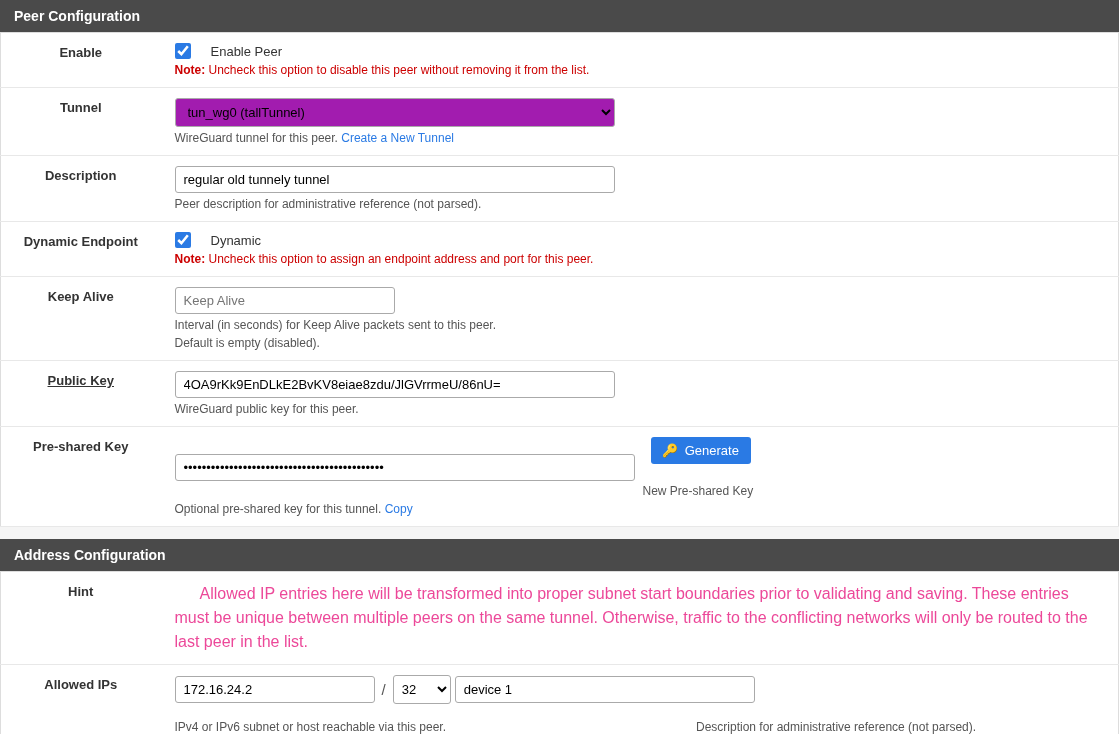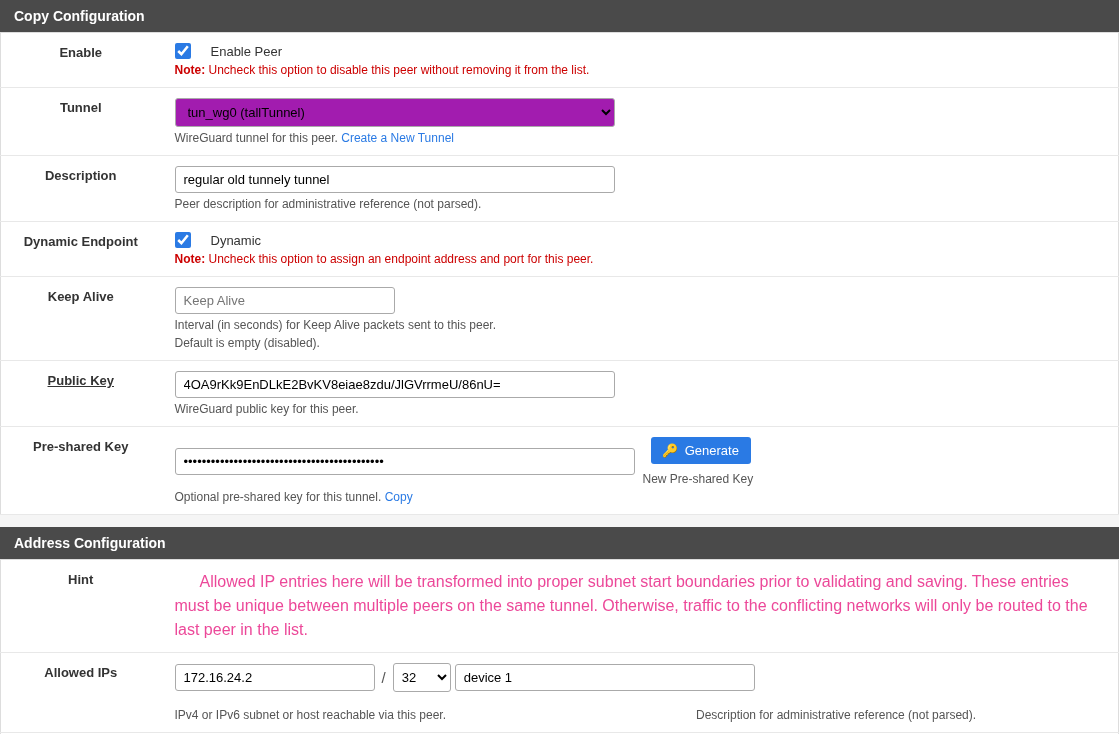--- a/index.html
+++ b/index.html
@@ -106,21 +106,21 @@
       display: flex;
       align-items: center;
     }
     .psk-side {
       margin-left: 8px;
     }
     .psk-side-label {
       font-size: 12px;
       color: #555;
       display: block;
-      margin-top: 8px;
+      margin-top: 20px;
     }
     .underline-label {
       text-decoration: underline;
     }
     
     .allowed-ip-row {
       display: flex;
       align-items: center;
       gap: 4px;
     }
@@ -161,21 +161,21 @@
       font-size: 16px;
       line-height: 1.5;
       margin-left: 25px;
     }
   </style>
 </head>
 <body>
 
 <div>
   <div class="section-header">
-    <span>Copy Configuration</span>
+    <span>Peer Configuration</span>
   </div>
 
   <table class="form-table">
 
     <tbody>
         <tr>
       <td class="label-cell">Enable</td>
       <td class="content-cell">
         <div class="checkbox-row">
           <input type="checkbox" checked="" style="">

